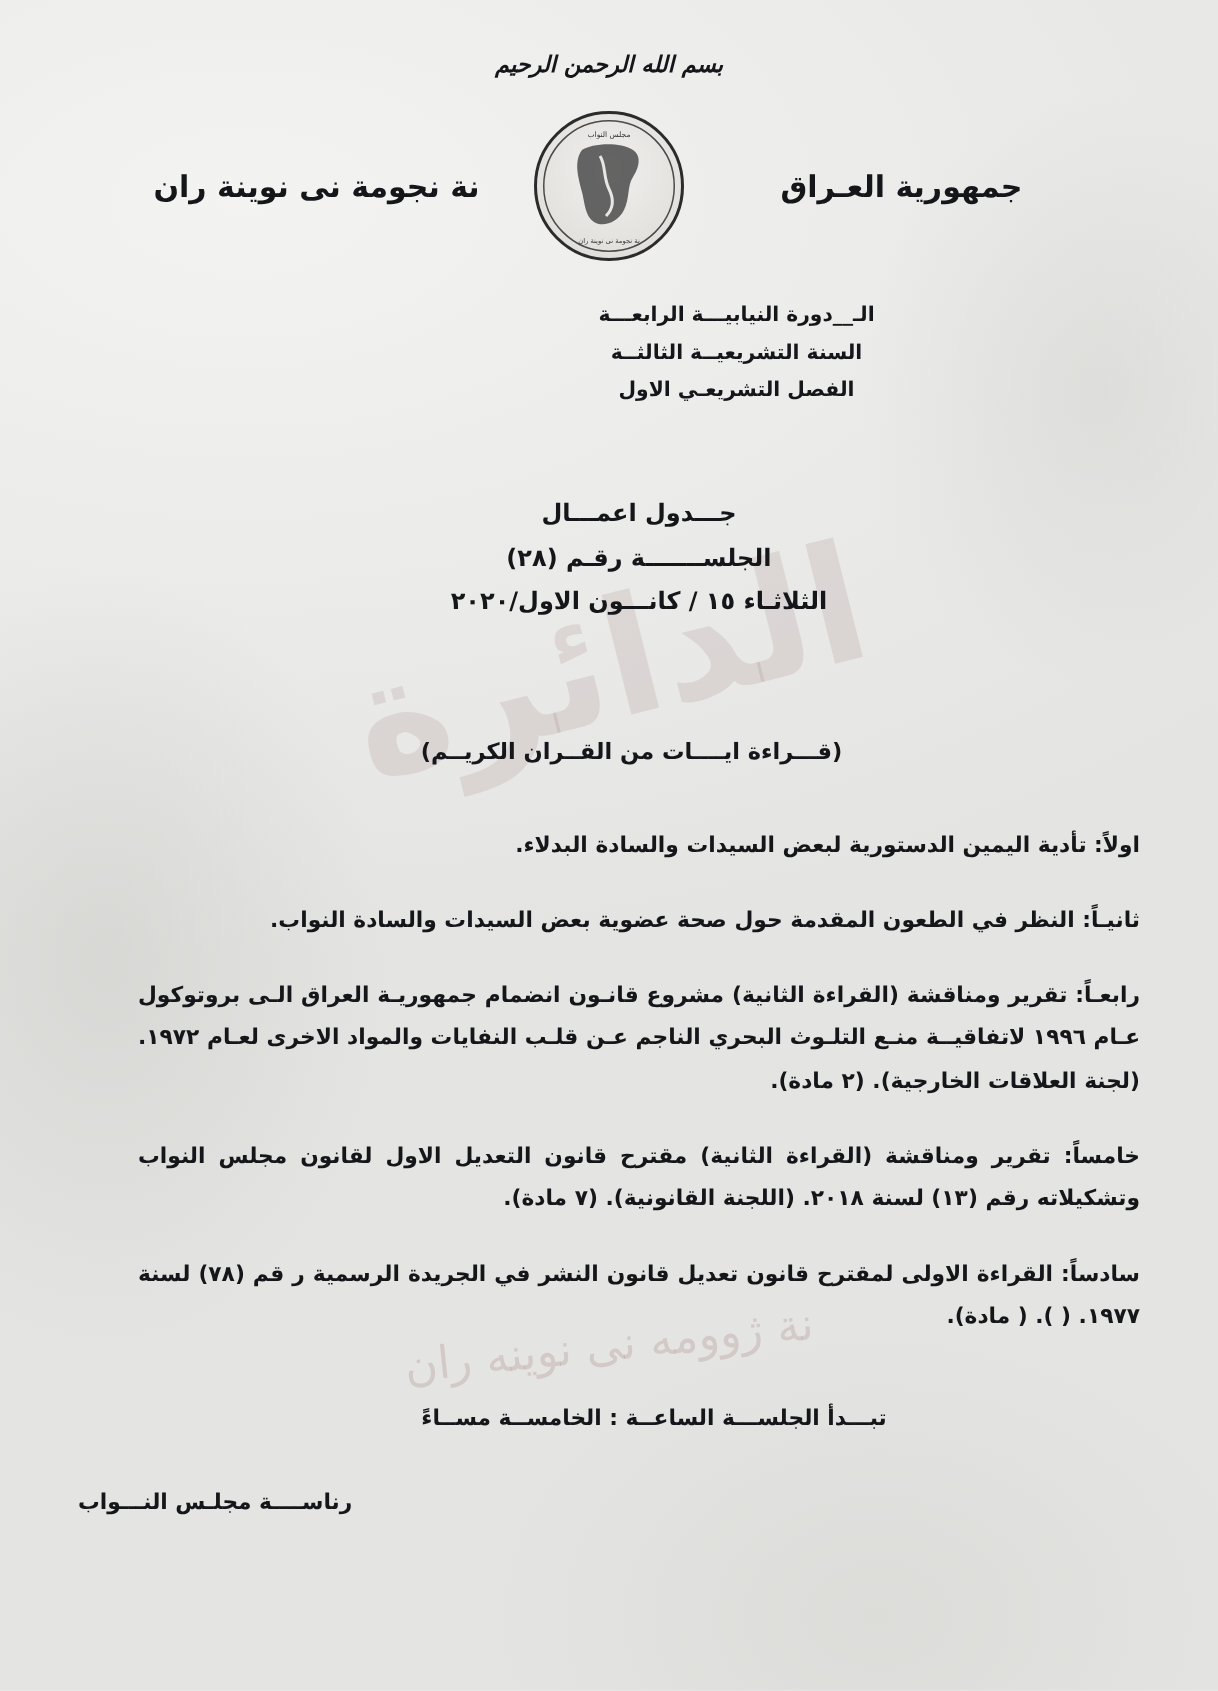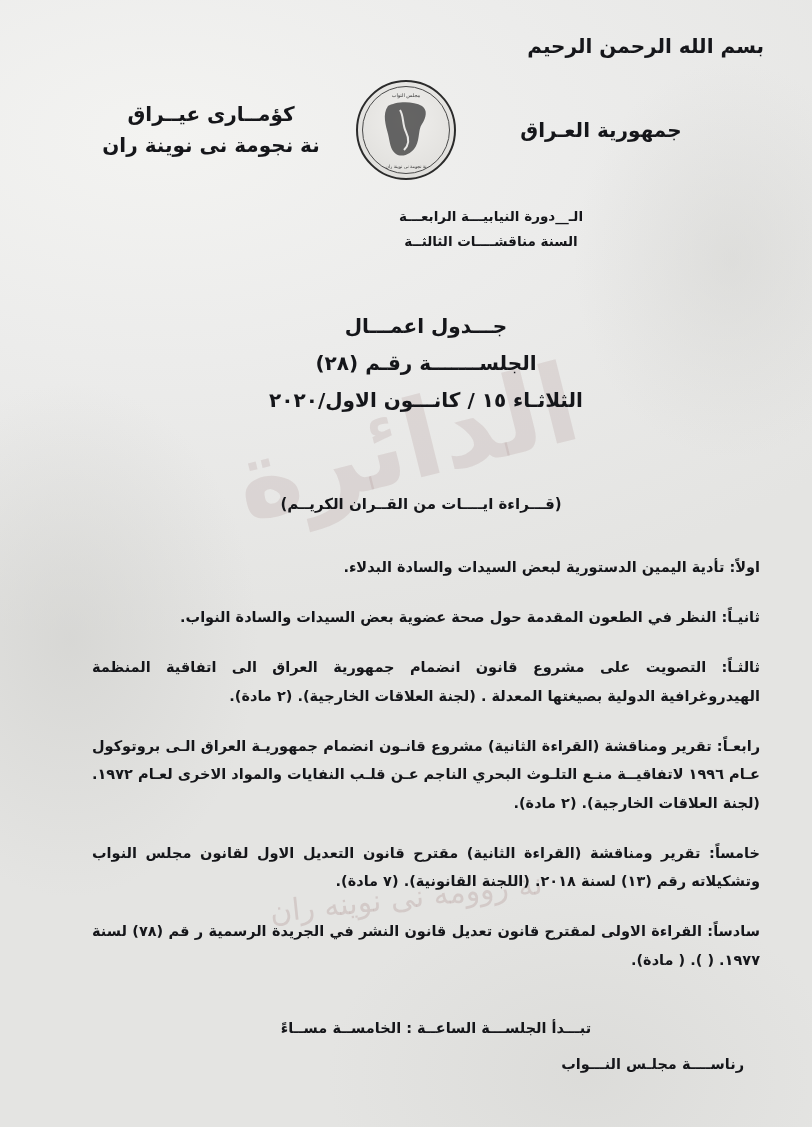--- a/index.html
+++ b/index.html
@@ -62,24 +62,26 @@
 
   .content {
     position: relative;
     z-index: 3;
     padding: 26px 48px 0 48px;
     box-sizing: border-box;
     height: 100%;
   }
 
   .basmala {
-    font-size: 20px;
+    text-align: center;
+    font-size: 15px;
     font-weight: 600;
     margin-top: 8px;
     letter-spacing: 0;
+    font-style: italic;
   }
 
   .masthead {
     display: flex;
     align-items: center;
     justify-content: center;
     margin-top: 22px;
     gap: 0;
   }
   .masthead .side {
@@ -120,21 +122,21 @@
     font-size: 13.5px;
     line-height: 1.85;
     font-weight: 600;
     letter-spacing: 0.5px;
     padding-left: 170px;
   }
 
   .agenda-title {
     margin-top: 54px;
     text-align: center;
-    font-size: 20px;
+    font-size: 16px;
     font-weight: 700;
     line-height: 1.85;
     letter-spacing: 0.4px;
     padding-left: 40px;
   }
 
   .quran-line {
     margin-top: 76px;
     text-align: center;
     font-size: 15px;
@@ -158,23 +160,23 @@
   .item.center-last { text-align-last: center; }
 
   .closing {
     margin-top: 46px;
     text-align: center;
     font-size: 14.5px;
     font-weight: 700;
     padding-left: 60px;
   }
   .footer {
-    margin-top: 20px;
+    margin-top: 40px;
     display: flex;
-    justify-content: flex-start;
+    justify-content: flex-end;
     align-items: flex-end;
     font-size: 14.5px;
     font-weight: 700;
     padding: 0 20px 0 4px;
   }
   .footer .start { letter-spacing: .3px; }
   .footer .sign { letter-spacing: .3px; }
 </style>
 </head>
 <body>
@@ -201,42 +203,41 @@
         <div class="ring2"></div>
         <svg viewBox="0 0 100 100">
           <path d="M32 26 C38 22, 56 20, 66 26 C72 30, 70 38, 66 44 C62 50, 64 58, 60 66 C56 74, 46 78, 40 74 C34 70, 34 62, 32 54 C30 46, 26 34, 32 26 Z" fill="#4b4b4b" opacity="0.85"></path>
           <path d="M44 30 C48 36, 46 44, 50 52 C54 60, 52 66, 48 70" stroke="#e8e7e5" stroke-width="2" fill="none"></path>
           <text x="50" y="17" font-size="5" fill="#333" text-anchor="middle" font-family="DejaVu Sans">مجلس النواب</text>
           <text x="50" y="88" font-size="4.5" fill="#333" text-anchor="middle" font-family="DejaVu Sans">نة نجومة نى نوينة ران</text>
         </svg>
       </div>
 
       <div class="side left">
-        <div>كؤمــارى عيــراق</div>
         <div>نة نجومة نى نوينة ران</div>
       </div>
     </div>
 
     <div class="session-info">
       <div>الـ__دورة النيابيـــة الرابعـــة</div>
-      <div>السنة مناقشــــات الثالثــة</div>
+      <div>السنة التشريعيــة الثالثــة</div>
+      <div>الفصل التشريعـي الاول</div>
     </div>
 
     <div class="agenda-title">
       <div>جـــدول اعمـــال</div>
       <div>الجلســـــــة رقـم (٢٨)</div>
       <div>الثلاثـاء ١٥ / كانـــون الاول/٢٠٢٠</div>
     </div>
 
     <div class="quran-line">(قـــراءة ايــــات من القــران الكريــم)</div>
 
     <div class="items">
       <div class="item">اولاً: تأدية اليمين الدستورية لبعض السيدات والسادة البدلاء.</div>
       <div class="item">ثانيـاً: النظر في الطعون المقدمة حول صحة عضوية بعض السيدات والسادة النواب.</div>
-      <div class="item">ثالثـاً: التصويت على مشروع قانون انضمام جمهورية العراق الى اتفاقية المنظمة الهيدروغرافية الدولية بصيغتها المعدلة . (لجنة العلاقات الخارجية). (٢ مادة).</div>
       <div class="item">رابعـاً: تقرير ومناقشة (القراءة الثانية) مشروع قانـون انضمام جمهوريـة العراق الـى بروتوكول عـام ١٩٩٦ لاتفاقيــة منـع التلـوث البحري الناجم عـن قلـب النفايات والمواد الاخرى لعـام ١٩٧٢. (لجنة العلاقات الخارجية). (٢ مادة).</div>
       <div class="item">خامساً: تقرير ومناقشة (القراءة الثانية) مقترح قانون التعديل الاول لقانون مجلس النواب وتشكيلاته رقم (١٣) لسنة ٢٠١٨. (اللجنة القانونية). (٧ مادة).</div>
       <div class="item">سادساً: القراءة الاولى لمقترح قانون تعديل قانون النشر في الجريدة الرسمية ر قم (٧٨) لسنة ١٩٧٧. ( ). (    مادة).</div>
     </div>
 
     <div class="closing">تبـــدأ الجلســـة الساعــة : الخامســة مســاءً</div>
 
     <div class="footer">
       <div class="sign">رناســــة مجلـس النـــواب</div>
       <div class="start"></div>

